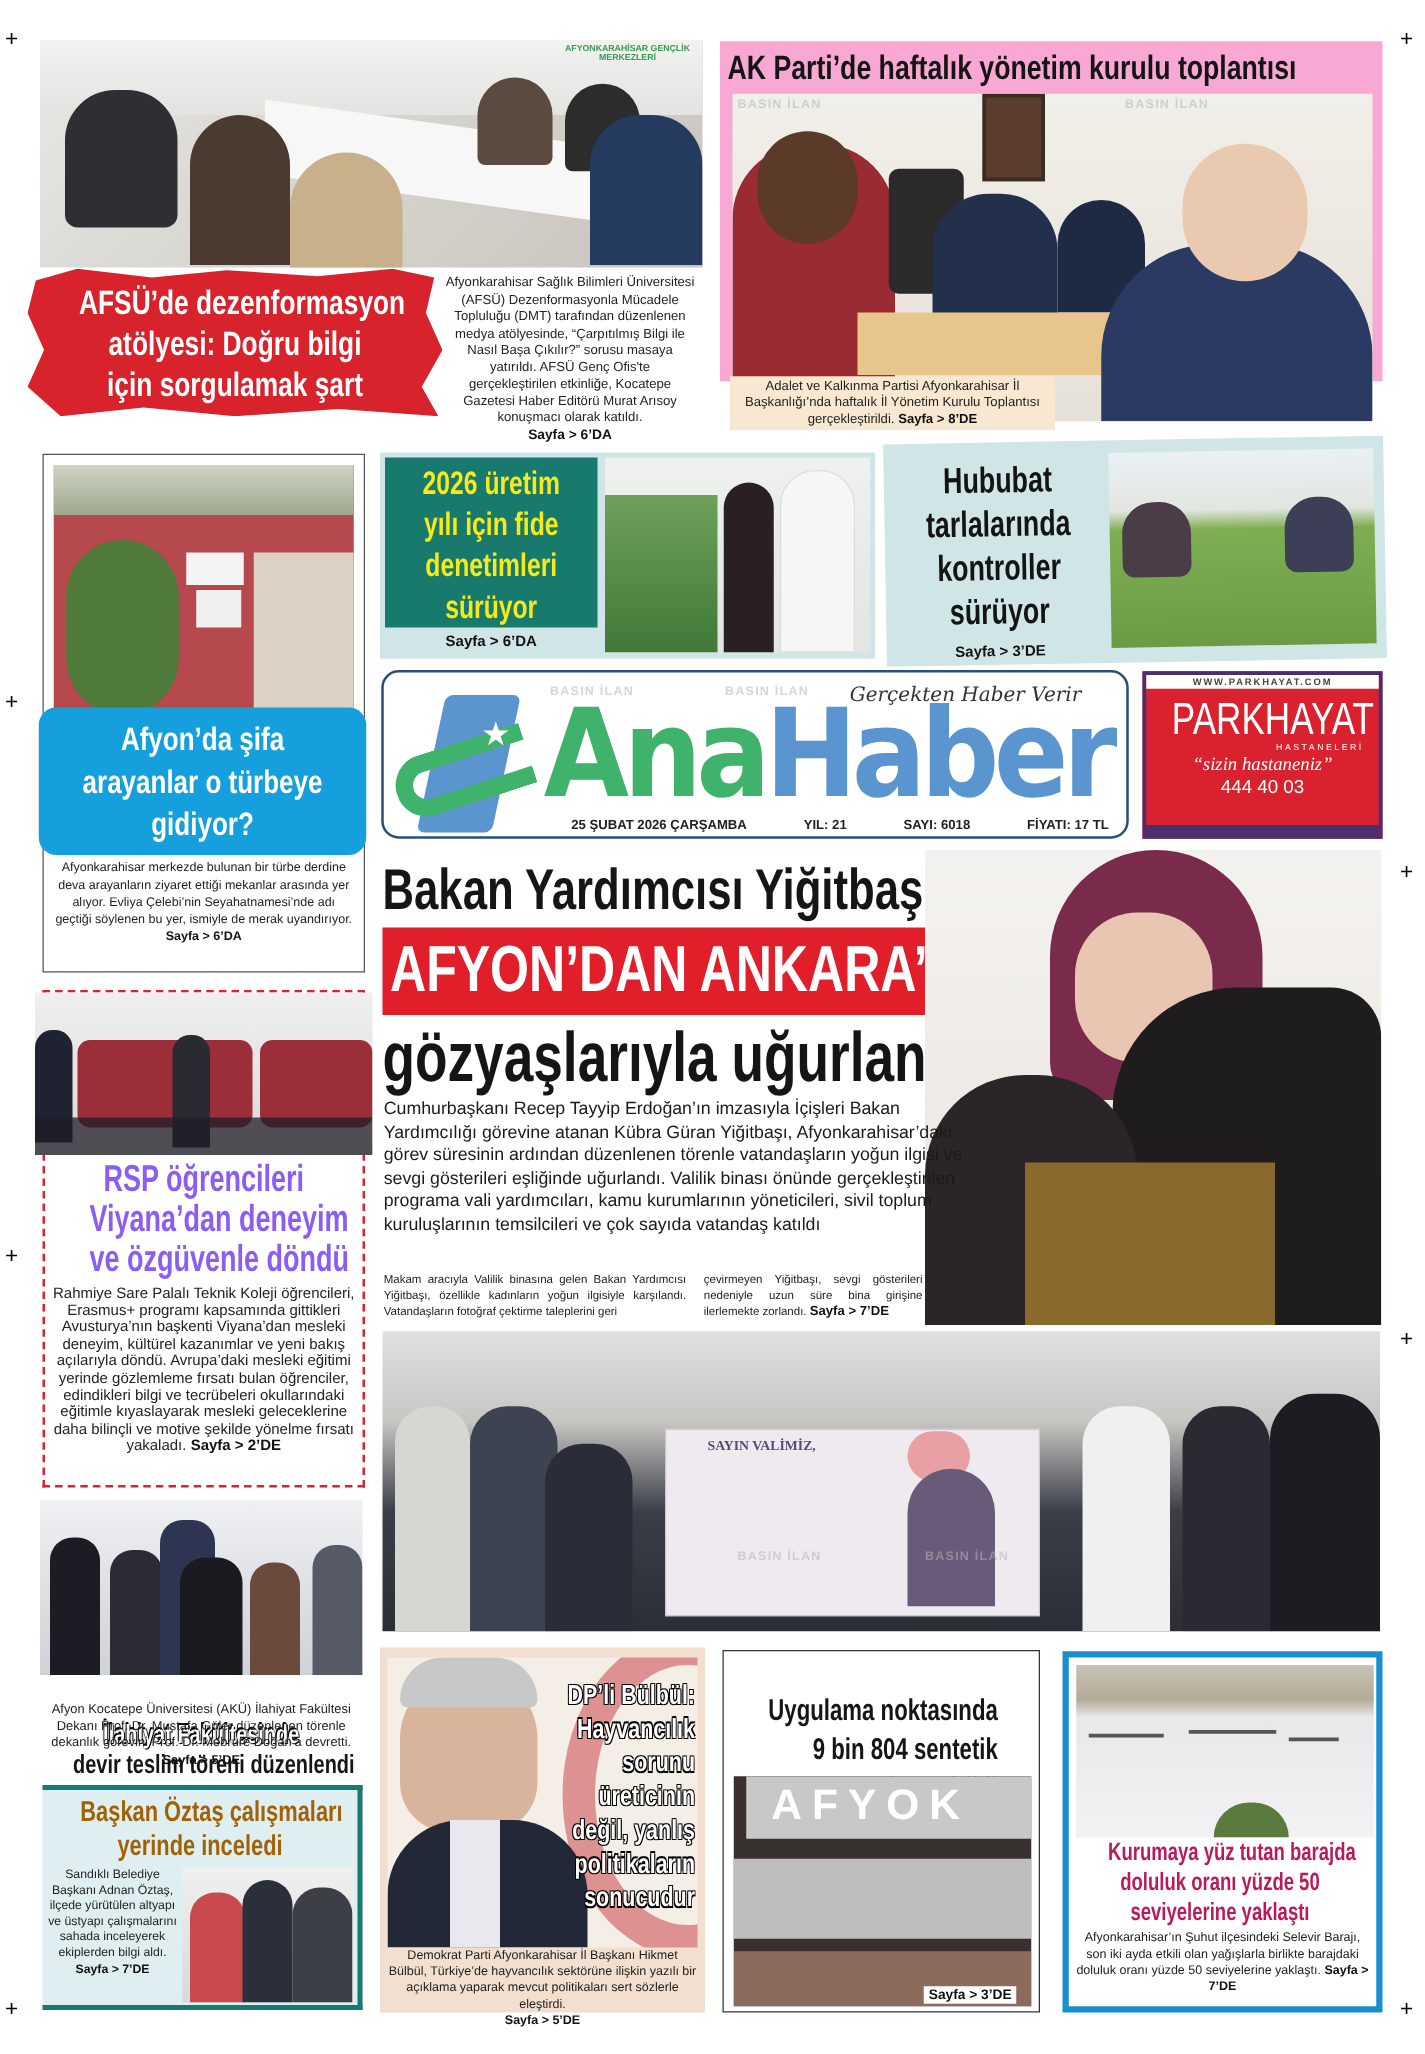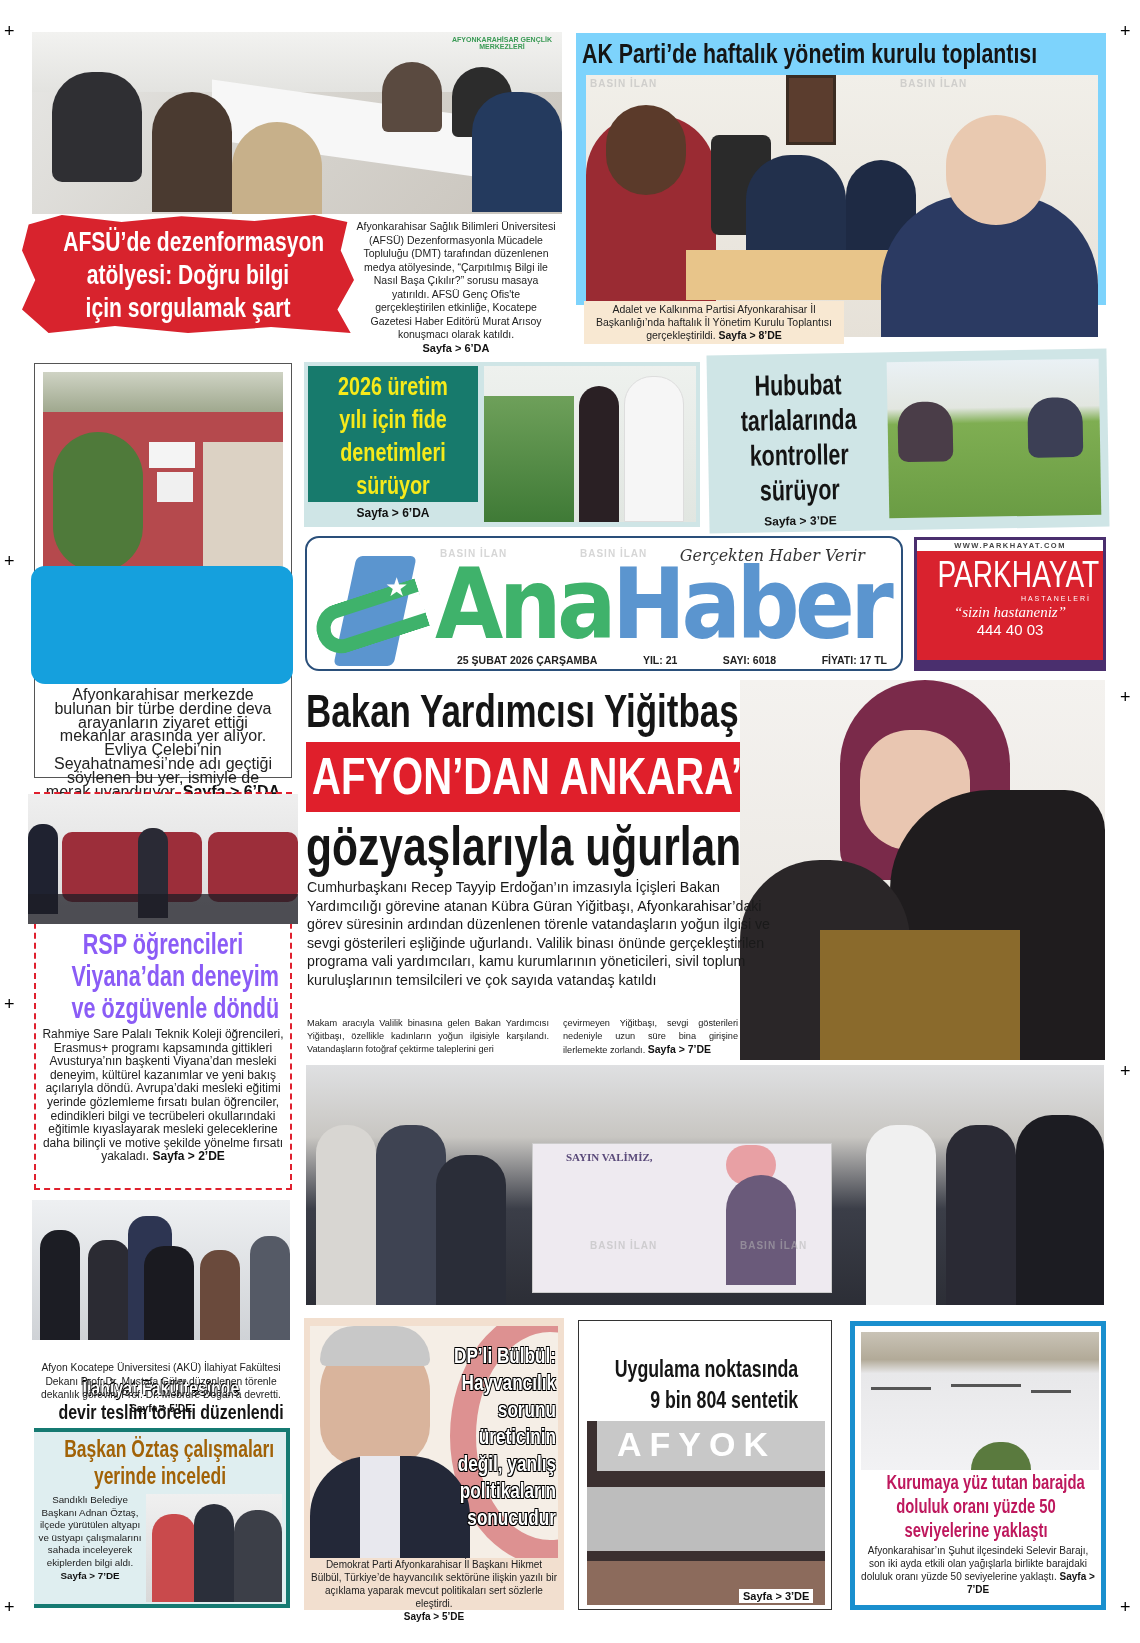--- a/index.html
+++ b/index.html
@@ -40,21 +40,21 @@
     <div class="hl" style="font-size:27px;line-height:33px;transform:scaleX(0.78);transform-origin:center;white-space:nowrap;">AFSÜ’de dezenformasyon</div>
     <div class="hl" style="font-size:27px;line-height:33px;transform:scaleX(0.78);transform-origin:center;white-space:nowrap;">atölyesi: Doğru bilgi</div>
     <div class="hl" style="font-size:27px;line-height:33px;transform:scaleX(0.78);transform-origin:center;white-space:nowrap;">için sorgulamak şart</div>
   </div>
   <div class="cap" style="position:absolute;left:356px;top:220px;width:200px;font-size:10.5px;line-height:13.5px;">
     <span>Afyonkarahisar Sağlık Bilimleri Üniversitesi (AFSÜ) Dezenformasyonla Mücadele Topluluğu (DMT) tarafından düzenlenen medya atölyesinde, “Çarpıtılmış Bilgi ile Nasıl Başa Çıkılır?” sorusu masaya yatırıldı. AFSÜ Genç Ofis'te gerçekleştirilen etkinliğe, Kocatepe Gazetesi Haber Editörü Murat Arısoy konuşmacı olarak katıldı.</span>
     <div class="sayfa" style="font-size:11px;">Sayfa &gt; 6’DA</div>
   </div>
 </div>
 
-<div style="position:absolute;left:576px;top:33px;width:530px;height:272px;background:#7dd3fc;">
+<div style="position:absolute;left:576px;top:33px;width:530px;height:272px;background:#f9a8d4;">
   <div class="hl" style="position:absolute;left:6px;top:8px;font-size:27px;color:#151515;white-space:nowrap;transform:scaleX(0.79);transform-origin:left;">AK Parti’de haftalık yönetim kurulu toplantısı</div>
   <div class="photo" style="left:10px;top:42px;width:512px;height:262px;background:linear-gradient(#f1efe9,#e6e1d8);">
     <div style="position:absolute;left:200px;top:0;width:50px;height:70px;background:#5b3d2e;border:3px solid #3b2c22;"></div>
     <div style="position:absolute;left:0;top:40px;width:130px;height:222px;background:#9a2b33;border-radius:60px 60px 0 0;"></div>
     <div style="position:absolute;left:20px;top:30px;width:80px;height:90px;background:#5b3a2a;border-radius:40px;"></div>
     <div style="position:absolute;left:125px;top:60px;width:60px;height:100px;background:#2a2a2a;border-radius:8px;"></div>
     <div style="position:absolute;left:160px;top:80px;width:100px;height:100px;background:#22304c;border-radius:45px 45px 0 0;"></div>
     <div style="position:absolute;left:260px;top:85px;width:70px;height:90px;background:#1e2a44;border-radius:35px 35px 0 0;"></div>
     <div style="position:absolute;left:100px;top:175px;width:220px;height:50px;background:#e8c58a;"></div>
     <div style="position:absolute;left:295px;top:120px;width:217px;height:142px;background:#2b3a62;border-radius:90px 90px 0 0;"></div>
@@ -68,21 +68,26 @@
 
 <div style="position:absolute;left:34px;top:363px;width:258px;height:415px;border:1px solid #555;">
   <div class="photo" style="left:8px;top:8px;width:240px;height:200px;background:#b5494d;">
     <div style="position:absolute;left:0;top:0;width:100%;height:40px;background:linear-gradient(#cfd3c4,#9fa88e);"></div>
     <div style="position:absolute;left:106px;top:70px;width:46px;height:26px;background:#f4f4f4;"></div>
     <div style="position:absolute;left:114px;top:100px;width:36px;height:30px;background:#f0f0f0;"></div>
     <div style="position:absolute;left:160px;top:70px;width:80px;height:130px;background:#dcd2c4;"></div>
     <div style="position:absolute;left:10px;top:60px;width:90px;height:140px;background:#4f7a3a;border-radius:45px;"></div>
   </div>
   <div style="position:absolute;left:-4px;top:202px;width:262px;height:118px;background:#15a0dd;border-radius:14px;"></div>
-  <div class="cap" style="position:absolute;left:8px;top:324px;width:240px;font-size:16px;line-height:13.8px;">
+  <div style="position:absolute;left:-4px;top:210px;width:262px;text-align:center;color:#fff;">
+    <div class="hl" style="font-size:26px;line-height:34px;transform:scaleX(0.8);transform-origin:center;white-space:nowrap;">Afyon’da şifa</div>
+    <div class="hl" style="font-size:26px;line-height:34px;transform:scaleX(0.8);transform-origin:center;white-space:nowrap;">arayanlar o türbeye</div>
+    <div class="hl" style="font-size:26px;line-height:34px;transform:scaleX(0.8);transform-origin:center;white-space:nowrap;">gidiyor?</div>
+  </div>
+  <div class="cap" style="position:absolute;left:8px;top:324px;width:240px;font-size:10px;line-height:13.8px;">
     <span>Afyonkarahisar merkezde bulunan bir türbe derdine deva arayanların ziyaret ettiği mekanlar arasında yer alıyor. Evliya Çelebi’nin Seyahatnamesi’nde adı geçtiği söylenen bu yer, ismiyle de merak uyandırıyor.</span>
     <span class="sayfa">Sayfa &gt; 6’DA</span>
   </div>
 </div>
 
 <div style="position:absolute;left:304px;top:362px;width:396px;height:165px;background:#cfe5e6;">
   <div style="position:absolute;left:4px;top:4px;width:170px;height:136px;background:#177a6c;"></div>
   <div style="position:absolute;left:4px;top:8px;width:170px;text-align:center;color:#f6ea1a;">
     <div class="hl" style="font-size:26px;line-height:33px;transform:scaleX(0.76);transform-origin:center;white-space:nowrap;">2026 üretim</div>
     <div class="hl" style="font-size:26px;line-height:33px;transform:scaleX(0.76);transform-origin:center;white-space:nowrap;">yılı için fide</div>

